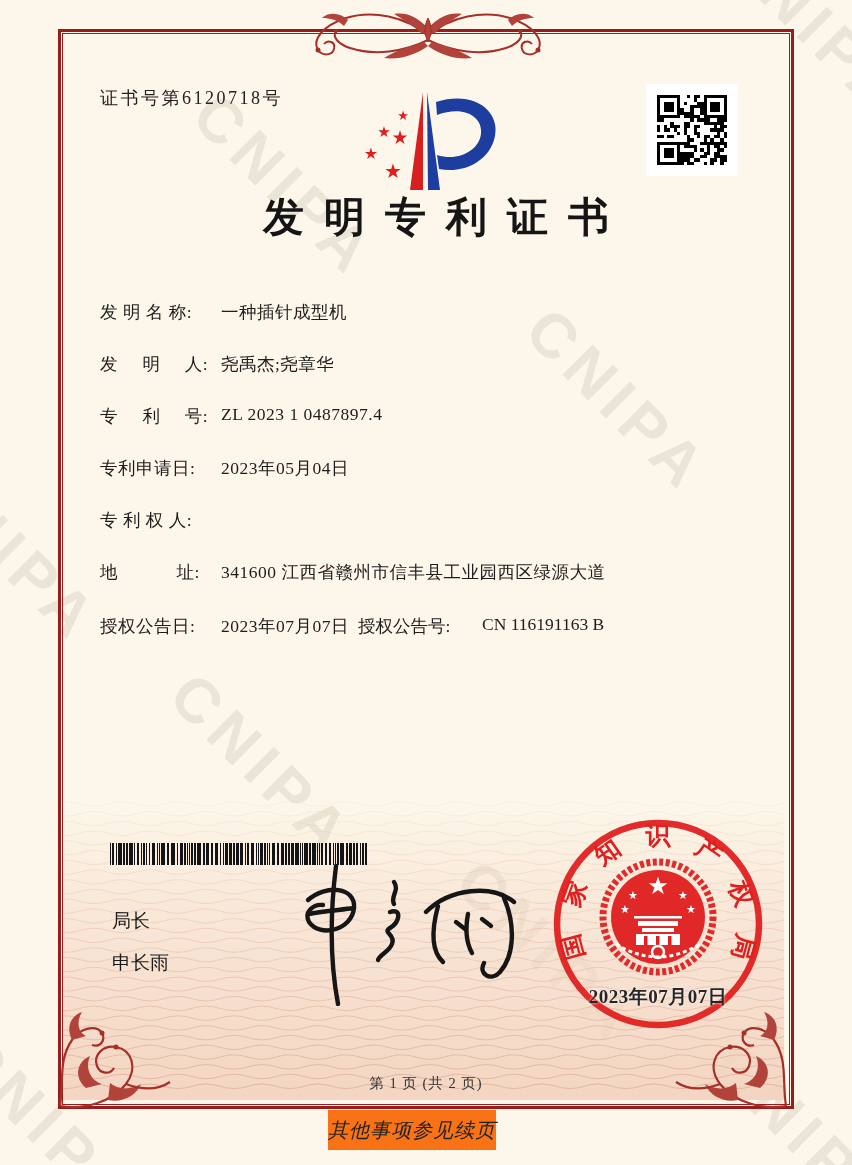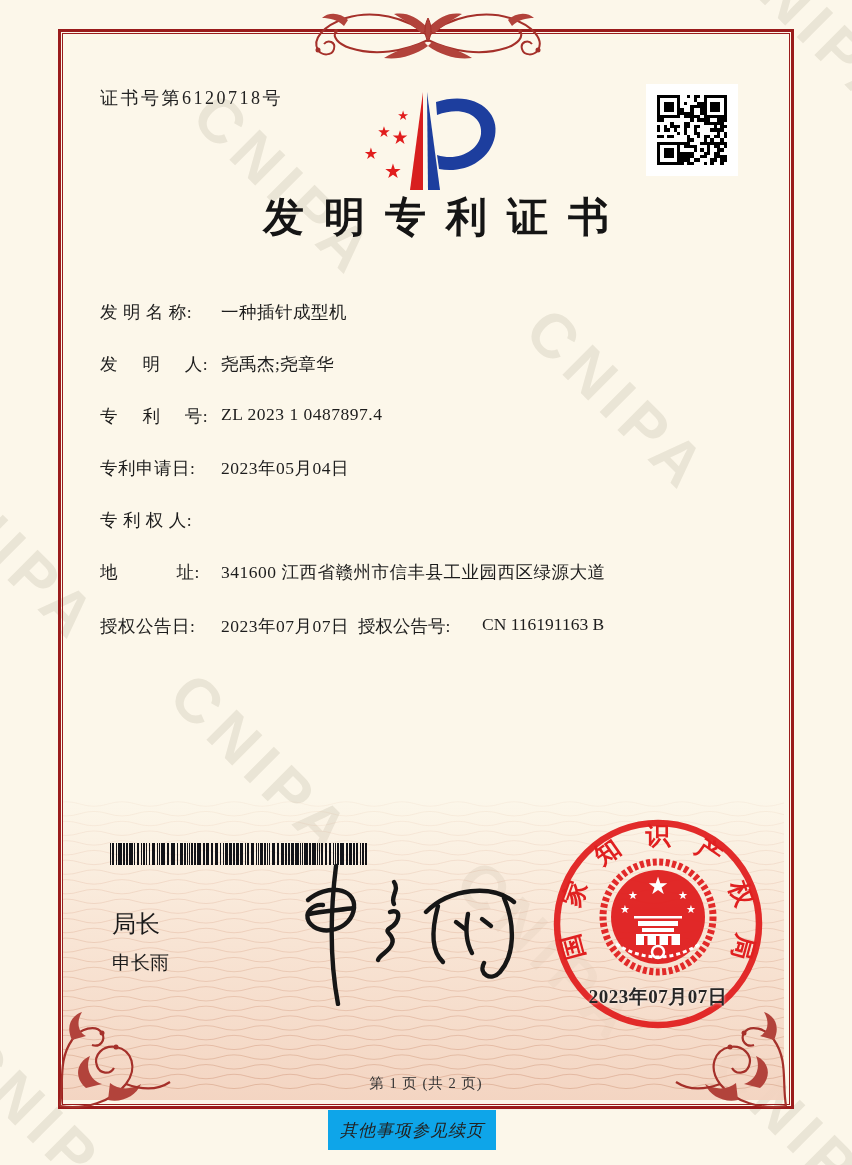--- a/index.html
+++ b/index.html
@@ -51,34 +51,34 @@
     font-style:italic;font-size:15.5px;line-height:26px;color:#222;
     letter-spacing:0.8px;text-align:justify;
   }
   .paras p{margin:0 0 2px 0;text-indent:2em;}
   
   .guilloche{position:absolute;left:62px;top:800px;width:722px;height:300px;
     background:linear-gradient(to bottom,rgba(246,223,208,0) 0%,rgba(246,217,199,0.55) 40%,rgba(243,211,192,0.95) 100%);}
   .guilloche svg{position:absolute;left:0;top:0;}
   #barcode{position:absolute;left:110px;top:843px;width:262px;height:22px;font-size:0;}
   #barcode i{display:inline-block;height:100%;background:#131318;vertical-align:top;}
-  .signer-title{position:absolute;left:112px;top:908px;font-family:"Liberation Sans",sans-serif;font-size:24px;color:#1a1a1a;}
+  .signer-title{position:absolute;left:112px;top:908px;font-family:"Liberation Sans",sans-serif;font-size:19px;color:#1a1a1a;}
   .signer-name{position:absolute;left:112px;top:950px;font-family:"Liberation Sans",sans-serif;font-size:19px;color:#1a1a1a;}
   .signature{position:absolute;left:278px;top:856px;}
   .seal{position:absolute;left:552px;top:818px;width:212px;height:212px;}
   .seal-date{
     position:absolute;left:552px;top:984px;width:212px;text-align:center;
     font-size:19px;font-weight:bold;color:#262626;letter-spacing:0.5px;
     text-shadow:0 0 3px rgba(255,255,255,0.9);
   }
   .page-info{position:absolute;left:0;top:1074px;width:852px;text-align:center;font-size:14.5px;color:#333;letter-spacing:1px;}
   .cont-box{
-    position:absolute;left:328px;top:1110px;width:168px;height:40px;background:#0ea5e9;
+    position:absolute;left:328px;top:1110px;width:168px;height:40px;background:#f97316;
     display:flex;align-items:center;justify-content:center;
-    font-style:italic;font-size:17px;letter-spacing:1px;color:#222;
+    font-style:italic;font-size:20px;letter-spacing:1px;color:#222;
   }
   .seal-char{font-family:"Liberation Serif",serif;font-weight:bold;font-size:25px;fill:#e02020;}
   .logo-star{fill:#e11d1d;font-family:"DejaVu Sans",sans-serif;}
   .emb-star{fill:#fff;font-family:"DejaVu Sans",sans-serif;}
 </style>
 </head>
 <body>
 
 <div class="wm" style="left:285px;top:185px">CNIPA</div>
 <div class="wm" style="left:618px;top:400px">CNIPA</div>

